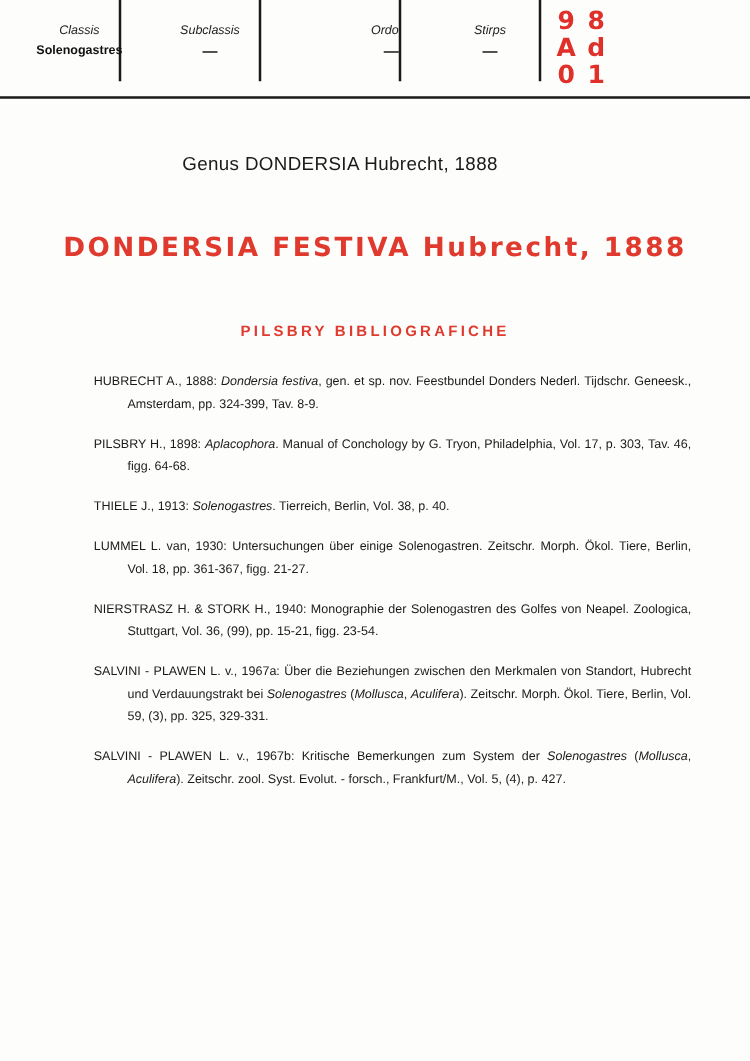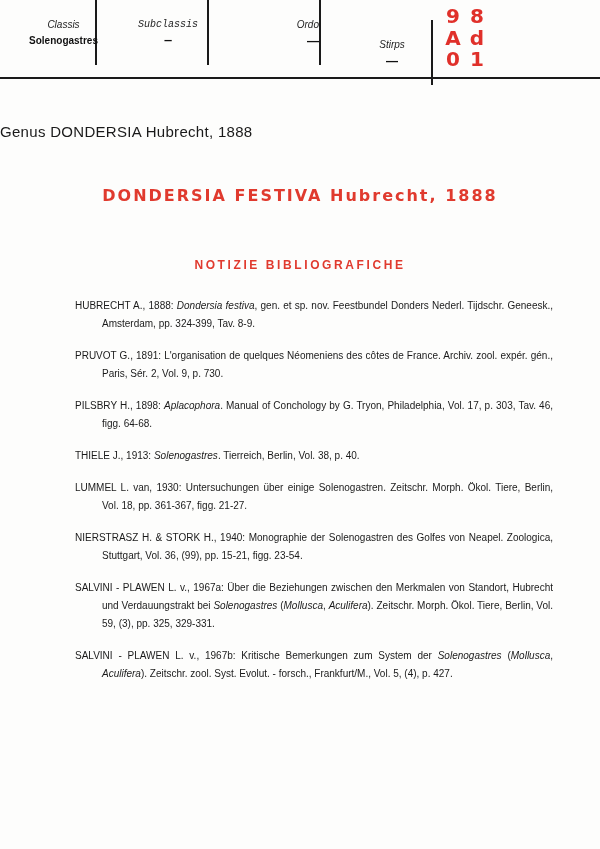--- a/index.html
+++ b/index.html
@@ -11,29 +11,29 @@
       position: absolute; left: 0; top: 0; width: 600px; height: 77px;
       border-bottom: 2px solid #1a1a1a; display: flex;
     }
     .cell {
       height: 65px; border-right: 2px solid #1a1a1a; box-sizing: border-box;
       display: flex; flex-direction: column; align-items: center; justify-content: center; padding-left: 32px;
     }
     .cell .lab { font-style: italic; font-size: 10px; color: #222; margin-bottom: 5px; }
     .cell .val { font-weight: bold; font-size: 10px; color: #111; }
     .cell .dash { font-weight: bold; font-size: 12px; line-height: 12px; }
-    .c1 { width: 97px; } .c2 { width: 112px; font-family: Liberation Mono, monospace; } .c3 { width: 112px; align-items: flex-end; }
-    .c4 { width: 112px; margin-top: 20px; } .c5 { width: 107px; }
+    .c1 { width: 97px; } .c2 { width: 112px; } .c3 { width: 112px; align-items: flex-end; }
+    .c4 { width: 112px; } .c5 { width: 107px; }
     .code {
       width: 60px; display: grid; grid-template-columns: 1fr 1fr; padding: 6px 4px 6px 8px; box-sizing: border-box;
       color: #e0302a; font-family: "DejaVu Sans", sans-serif; font-weight: bold; font-size: 20px; line-height: 21px;
     }
     .code span { text-align: center; }
-    .genus { position: absolute; top: 123px; width: 544px; text-align: left; font-size: 15px; letter-spacing: 0.3px; color: #1a1a1a; }
-    .species { position: absolute; top: 186px; width: 600px; text-align: center; font-family: "DejaVu Sans", sans-serif; font-weight: bold; font-size: 16px; letter-spacing: 2px; color: #e03a2e; }
+    .genus { position: absolute; top: 123px; width: 544px; text-align: center; font-size: 15px; letter-spacing: 0.3px; color: #1a1a1a; }
+    .species { position: absolute; top: 186px; width: 600px; text-align: center; font-family: "DejaVu Sans", sans-serif; font-weight: bold; font-size: 21px; letter-spacing: 2px; color: #e03a2e; }
     .notizie { position: absolute; top: 258px; width: 600px; text-align: center; font-weight: bold; font-size: 12px; letter-spacing: 2.6px; color: #e03a2e; }
     .refs { position: absolute; left: 75px; top: 297px; width: 478px; font-size: 10px; line-height: 18px; color: #1a1a1a; }
     .ref { text-align: justify; text-indent: -27px; padding-left: 27px; margin-bottom: 14px; }
     .ref i { font-style: italic; }
   </style>
 </head>
 <body>
 
 <div class="header">
   <div class="cell c1">
@@ -57,24 +57,23 @@
     <span>8</span>
     <span>A</span>
     <span>d</span>
     <span>0</span>
     <span>1</span>
   </div>
 </div>
 
 <div class="genus">Genus DONDERSIA Hubrecht, 1888</div>
 <div class="species">DONDERSIA FESTIVA Hubrecht, 1888</div>
-<div class="notizie">NOTIZIE BIBLIOGRAFICHE</div>
+<div class="notizie">PILSBRY BIBLIOGRAFICHE</div>
 
 <div class="refs" id="refs">
     <div class="ref"><span>HUBRECHT A., 1888: </span><i>Dondersia festiva</i><span>, gen. et sp. nov. Feestbundel Donders Nederl. Tijdschr. Geneesk., Amsterdam, pp. 324-399, Tav. 8-9.</span></div>
-    <div class="ref"><span>PRUVOT G., 1891: L'organisation de quelques Néomeniens des côtes de France. Archiv. zool. expér. gén., Paris, Sér. 2, Vol. 9, p. 730.</span></div>
     <div class="ref"><span>PILSBRY H., 1898: </span><i>Aplacophora</i><span>. Manual of Conchology by G. Tryon, Philadelphia, Vol. 17, p. 303, Tav. 46, figg. 64-68.</span></div>
     <div class="ref"><span>THIELE J., 1913: </span><i>Solenogastres</i><span>. Tierreich, Berlin, Vol. 38, p. 40.</span></div>
     <div class="ref"><span>LUMMEL L. van, 1930: Untersuchungen über einige Solenogastren. Zeitschr. Morph. Ökol. Tiere, Berlin, Vol. 18, pp. 361-367, figg. 21-27.</span></div>
     <div class="ref"><span>NIERSTRASZ H. &amp; STORK H., 1940: Monographie der Solenogastren des Golfes von Neapel. Zoologica, Stuttgart, Vol. 36, (99), pp. 15-21, figg. 23-54.</span></div>
     <div class="ref"><span>SALVINI - PLAWEN L. v., 1967a: Über die Beziehungen zwischen den Merkmalen von Standort, Hubrecht und Verdauungstrakt bei </span><i>Solenogastres</i><span> (</span><i>Mollusca</i><span>, </span><i>Aculifera</i><span>). Zeitschr. Morph. Ökol. Tiere, Berlin, Vol. 59, (3), pp. 325, 329-331.</span></div>
     <div class="ref"><span>SALVINI - PLAWEN L. v., 1967b: Kritische Bemerkungen zum System der </span><i>Solenogastres</i><span> (</span><i>Mollusca</i><span>, </span><i>Aculifera</i><span>). Zeitschr. zool. Syst. Evolut. - forsch., Frankfurt/M., Vol. 5, (4), p. 427.</span></div>
   </div>
 
 </body></html>

